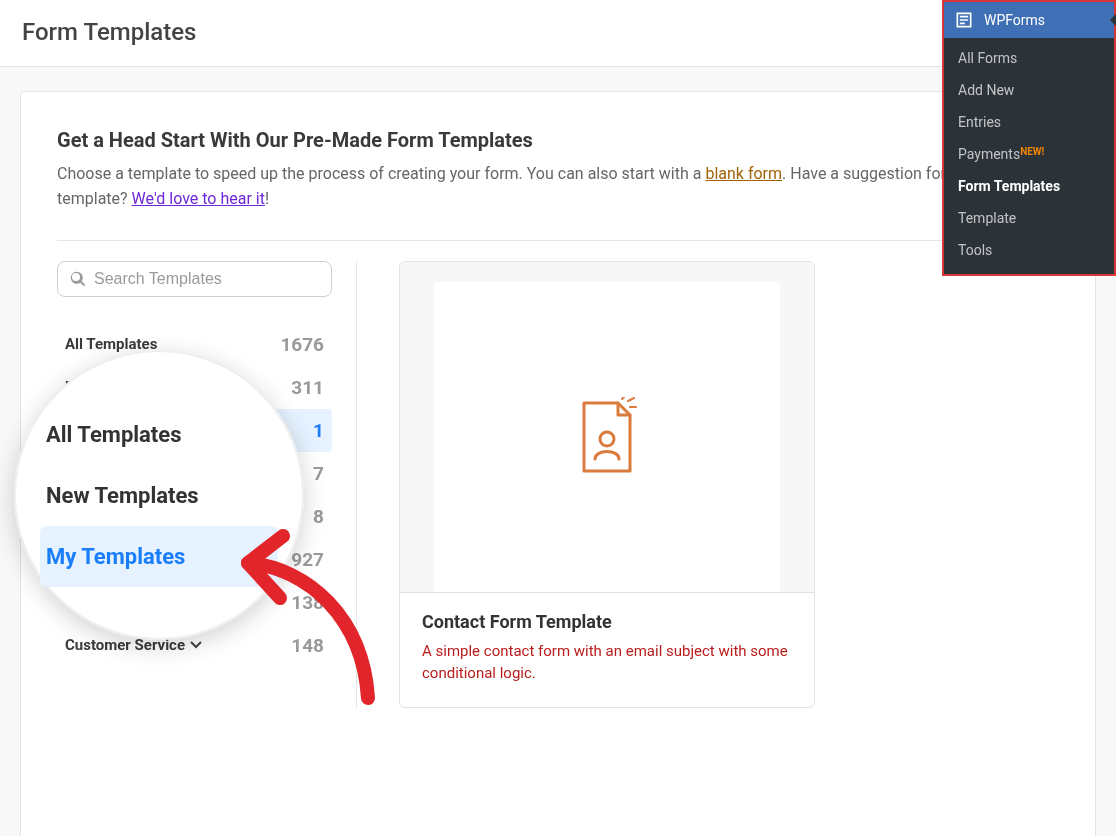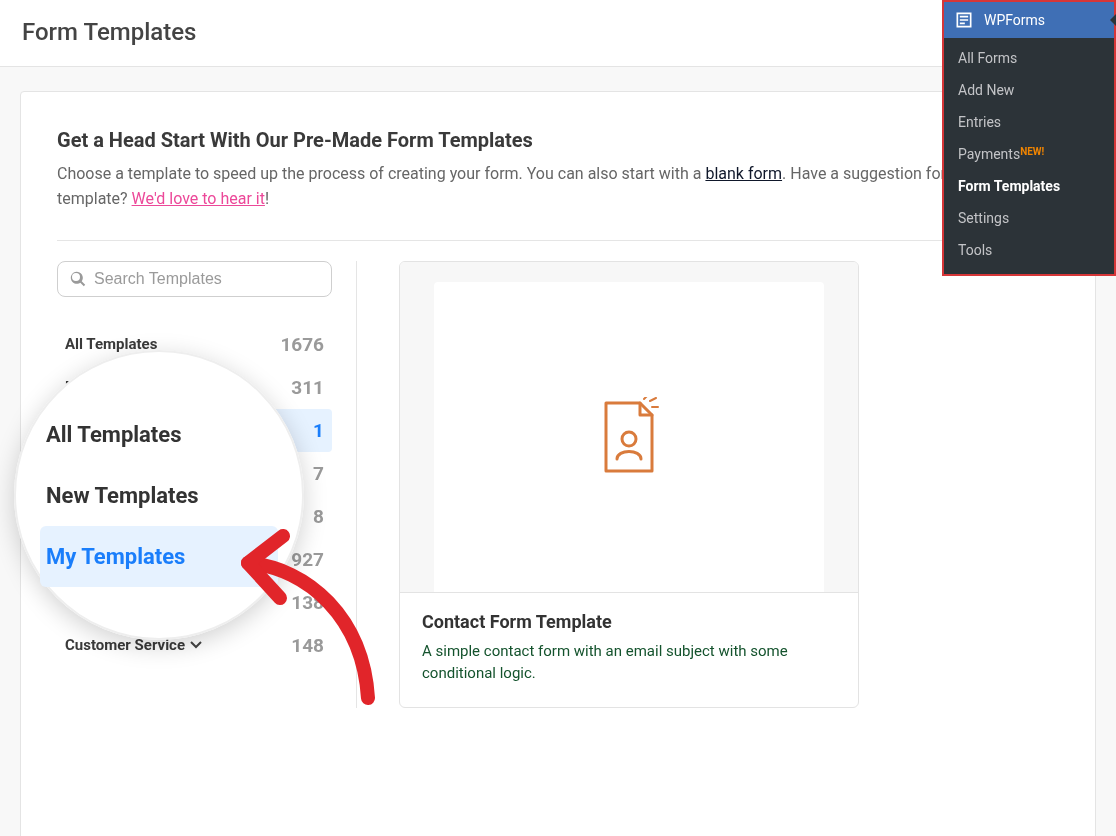--- a/index.html
+++ b/index.html
@@ -39,23 +39,23 @@
     font-weight: 700;
     color: #3a3a3a;
     margin-bottom: 10px;
   }
   .intro-desc {
     font-size: 16px;
     color: #666;
     line-height: 1.55;
   }
   .intro-desc a {
-    color: #0f172a;
-  }
-  .intro-desc .link2 { color:#ec4899; text-decoration: underline; }
+    color: #a16207;
+  }
+  .intro-desc .link2 { color:#6d28d9; text-decoration: underline; }
 
   .divider {
     border: 0;
     border-top: 1px solid #e5e5e5;
     margin-top: 28px;
   }
 
   .content-row {
     display: flex;
     margin-top: 20px;
@@ -113,21 +113,21 @@
     width:12px; height:12px; margin-left:5px; fill:#444;
   }
   .cat-label { display:flex; align-items:center; }
 
   
   .template-area {
     flex: 1;
     padding-left: 42px;
   }
   .template-card {
-    width: 460px;
+    width: 416px;
     border: 1px solid #e3e3e3;
     border-radius: 6px;
     overflow: hidden;
     background: #fff;
   }
   .template-thumb {
     background: #f7f7f7;
     padding: 20px 34px 0 34px;
     display:flex;
     justify-content:center;
@@ -146,21 +146,21 @@
     border-top:1px solid #e3e3e3;
   }
   .template-info h3 {
     font-size: 18px;
     font-weight: 700;
     color: #333;
     margin-bottom: 8px;
   }
   .template-info p {
     font-size: 15px;
-    color: #14532d;
+    color: #b91c1c;
     line-height: 1.5;
   }
 
   
   .wp-submenu {
     position: absolute;
     top: 0;
     right: 0;
     width: 174px;
     background: #2c3338;
@@ -335,21 +335,21 @@
       </svg>
     <span>WPForms</span>
     <span class="caret"></span>
   </div>
   <ul id="wp-menu-list">
       <li>All Forms</li>
       <li>Add New</li>
       <li>Entries</li>
       <li>Payments<span class="new-badge">NEW!</span></li>
       <li class="current">Form Templates</li>
-      <li>Settings</li>
+      <li>Template</li>
       <li>Tools</li>
     </ul>
 </div>
 
 <div class="magnifier">
   <div class="m-row">All Templates</div>
   <div class="m-row">New Templates</div>
   <div class="m-row sel">My Templates</div>
 </div>
 

